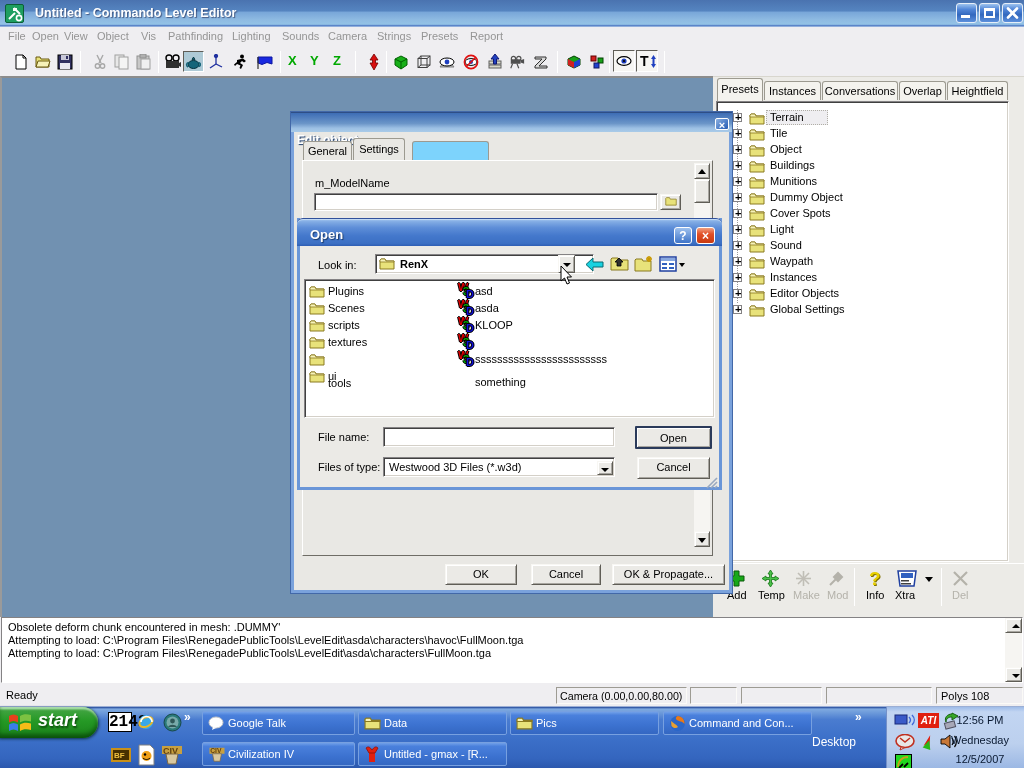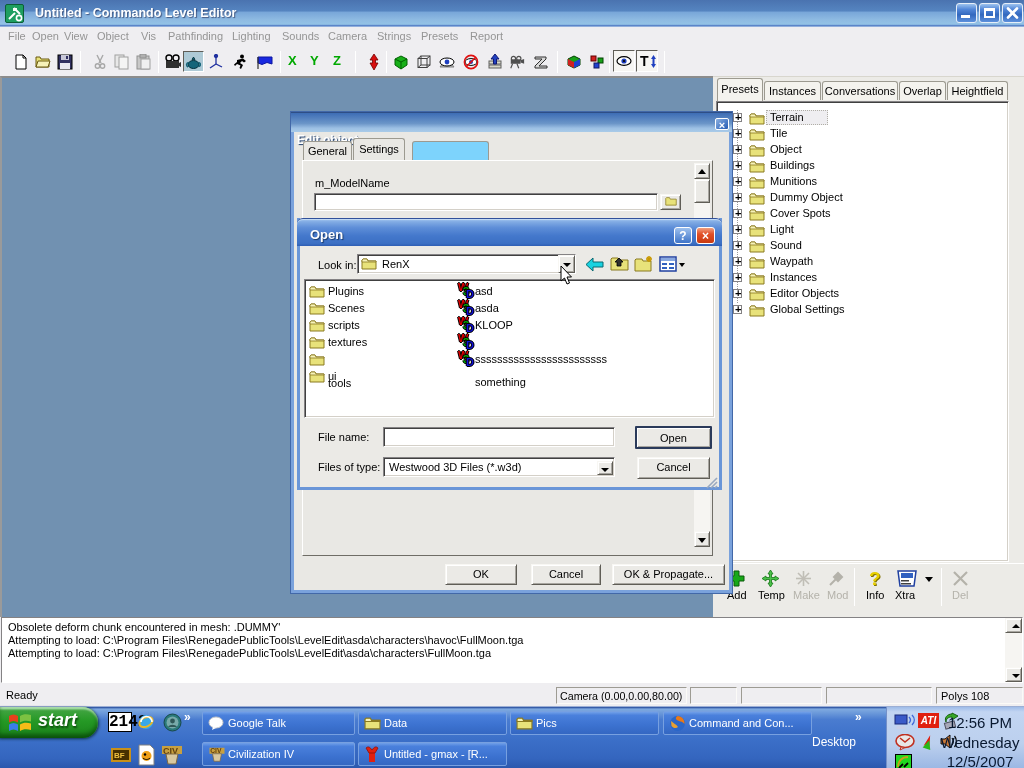--- a/index.html
+++ b/index.html
@@ -46,21 +46,21 @@
 
 #taskbar { left:0; top:706px; width:1024px; height:62px;
   background:linear-gradient(to bottom,#E8EEF8 0%,#2A50A0 2%,#7FAAE0 5%,#4A7CD0 22%,#3B6FC8 55%,#3465BE 85%,#2B57AD 100%); }
 .tbtn { position:absolute; height:24px; border-radius:2px; border:1px solid #77A0E0;
   background:linear-gradient(to bottom,#71A0E8 0%,#4A80DC 15%,#3C72D0 60%,#3467C2 100%);
   color:#fff; font-size:11px; }
 .tbtn .lab { position:absolute; left:25px; top:5px; white-space:nowrap; }
 .tbtn.active { background:#2251A6; border-color:#1A3F8C; box-shadow:inset 1px 1px 2px #12327A; }
 #tray { left:886px; top:707px; width:138px; height:61px;
   background:linear-gradient(to bottom,#9DBBE8 0%,#C2D5F2 8%,#BCD0EE 60%,#9CB8E4 100%); border-left:1px solid #7490C8; }
-#tray .t { position:absolute; left:48px; width:90px; text-align:center; color:#081830; font-size:15px; }
+#tray .t { position:absolute; left:48px; width:90px; text-align:center; color:#081830; font-size:11px; }
 
 
 #editdlg { left:291px; top:112px; width:441px; height:481px; background:#E9E8E4;
   border:3px solid #7AA2DC; border-top:none; box-shadow:0 0 0 1px #4268A8; }
 #editdlg-title { left:291px; top:112px; width:441px; height:20px;
   background:linear-gradient(to bottom,#3D6DB5 0%,#6B95C8 55%,#9DC0E4 80%,#A9CBE8 100%); border-top:1px solid #2E4E86; }
 #opendlg { left:297px; top:218px; width:425px; height:272px; background:#EBEAE6;
   border:3px solid #6A96D8; border-top:none; }
 #opendlg-title { left:297px; top:218px; width:425px; height:28px; border-radius:6px 6px 0 0; border-top:1px solid #30509A; box-shadow:inset 0 1px 0 #C2DAF4;
   background:linear-gradient(to bottom,#A6C8F0 0%,#82ACE4 10%,#5E8ED8 32%,#4478CC 62%,#3C70C4 90%,#2E5EB4 100%); }
@@ -556,21 +556,21 @@
 <div class="abs btn" style="left:531px; top:564px; width:70px; height:21px; padding-top:3px;">Cancel</div>
 <div class="abs btn" style="left:612px; top:564px; width:113px; height:21px; padding-top:3px;">OK &amp; Propagate...</div>
 
 <div class="abs" id="opendlg"></div>
 <div class="abs" id="opendlg-title">
   <span style="position:absolute; left:13px; top:8px; color:#fff; font-weight:bold; font-size:13px; text-shadow:1px 1px 1px #1A3A6A;">Open</span>
   <div style="position:absolute; left:377px; top:8px; width:18px; height:17px; border:1px solid #fff; border-radius:3px; background:linear-gradient(to bottom,#9DC0EE 0%,#3E74C8 100%); color:#fff; font-size:12px; font-weight:bold; text-align:center; line-height:16px;">?</div>
   <div style="position:absolute; left:399px; top:8px; width:19px; height:17px; border:1px solid #fff; border-radius:3px; background:linear-gradient(to bottom,#F0A080 0%,#E25028 40%,#C83A10 100%); color:#fff; font-size:12px; font-weight:bold; text-align:center; line-height:16px;">×</div>
 </div>
 <div class="abs" style="left:318px; top:259px; font-size:11px;">Look in:</div>
-<div class="abs sunken" style="left:357px; top:254px; width:219px; height:20px;">
+<div class="abs sunken" style="left:375px; top:254px; width:219px; height:20px;font-weight:bold;">
   <svg style="position:absolute; left:3px; top:2px;" width="16" height="13" viewBox="0 0 16 13">
       <path d="M1 3 L1 12 L15 12 L15 4 L7 4 L6 2 L2 2 Z" fill="#E8E27A" stroke="#8A7A20" stroke-width="1"></path>
       <path d="M1 5 L15 5 L15 4 L7 4 L6 2 L2 2 L1 3 Z" fill="#F6F2B8" stroke="#8A7A20" stroke-width="0.8"></path>
     </svg>
   <span style="position:absolute; left:24px; top:3px; font-size:11px;">RenX</span>
 </div>
 <div class="abs btn" style="left:558px; top:255px; width:17px; height:18px;">
     <div style="margin:7px auto 0; width:0; height:0; border-left:4px solid transparent; border-right:4px solid transparent; border-top:4px solid #000;"></div>
   </div>
 <svg class="abs" style="left:585px; top:257px;" width="19" height="15" viewBox="0 0 19 15">

